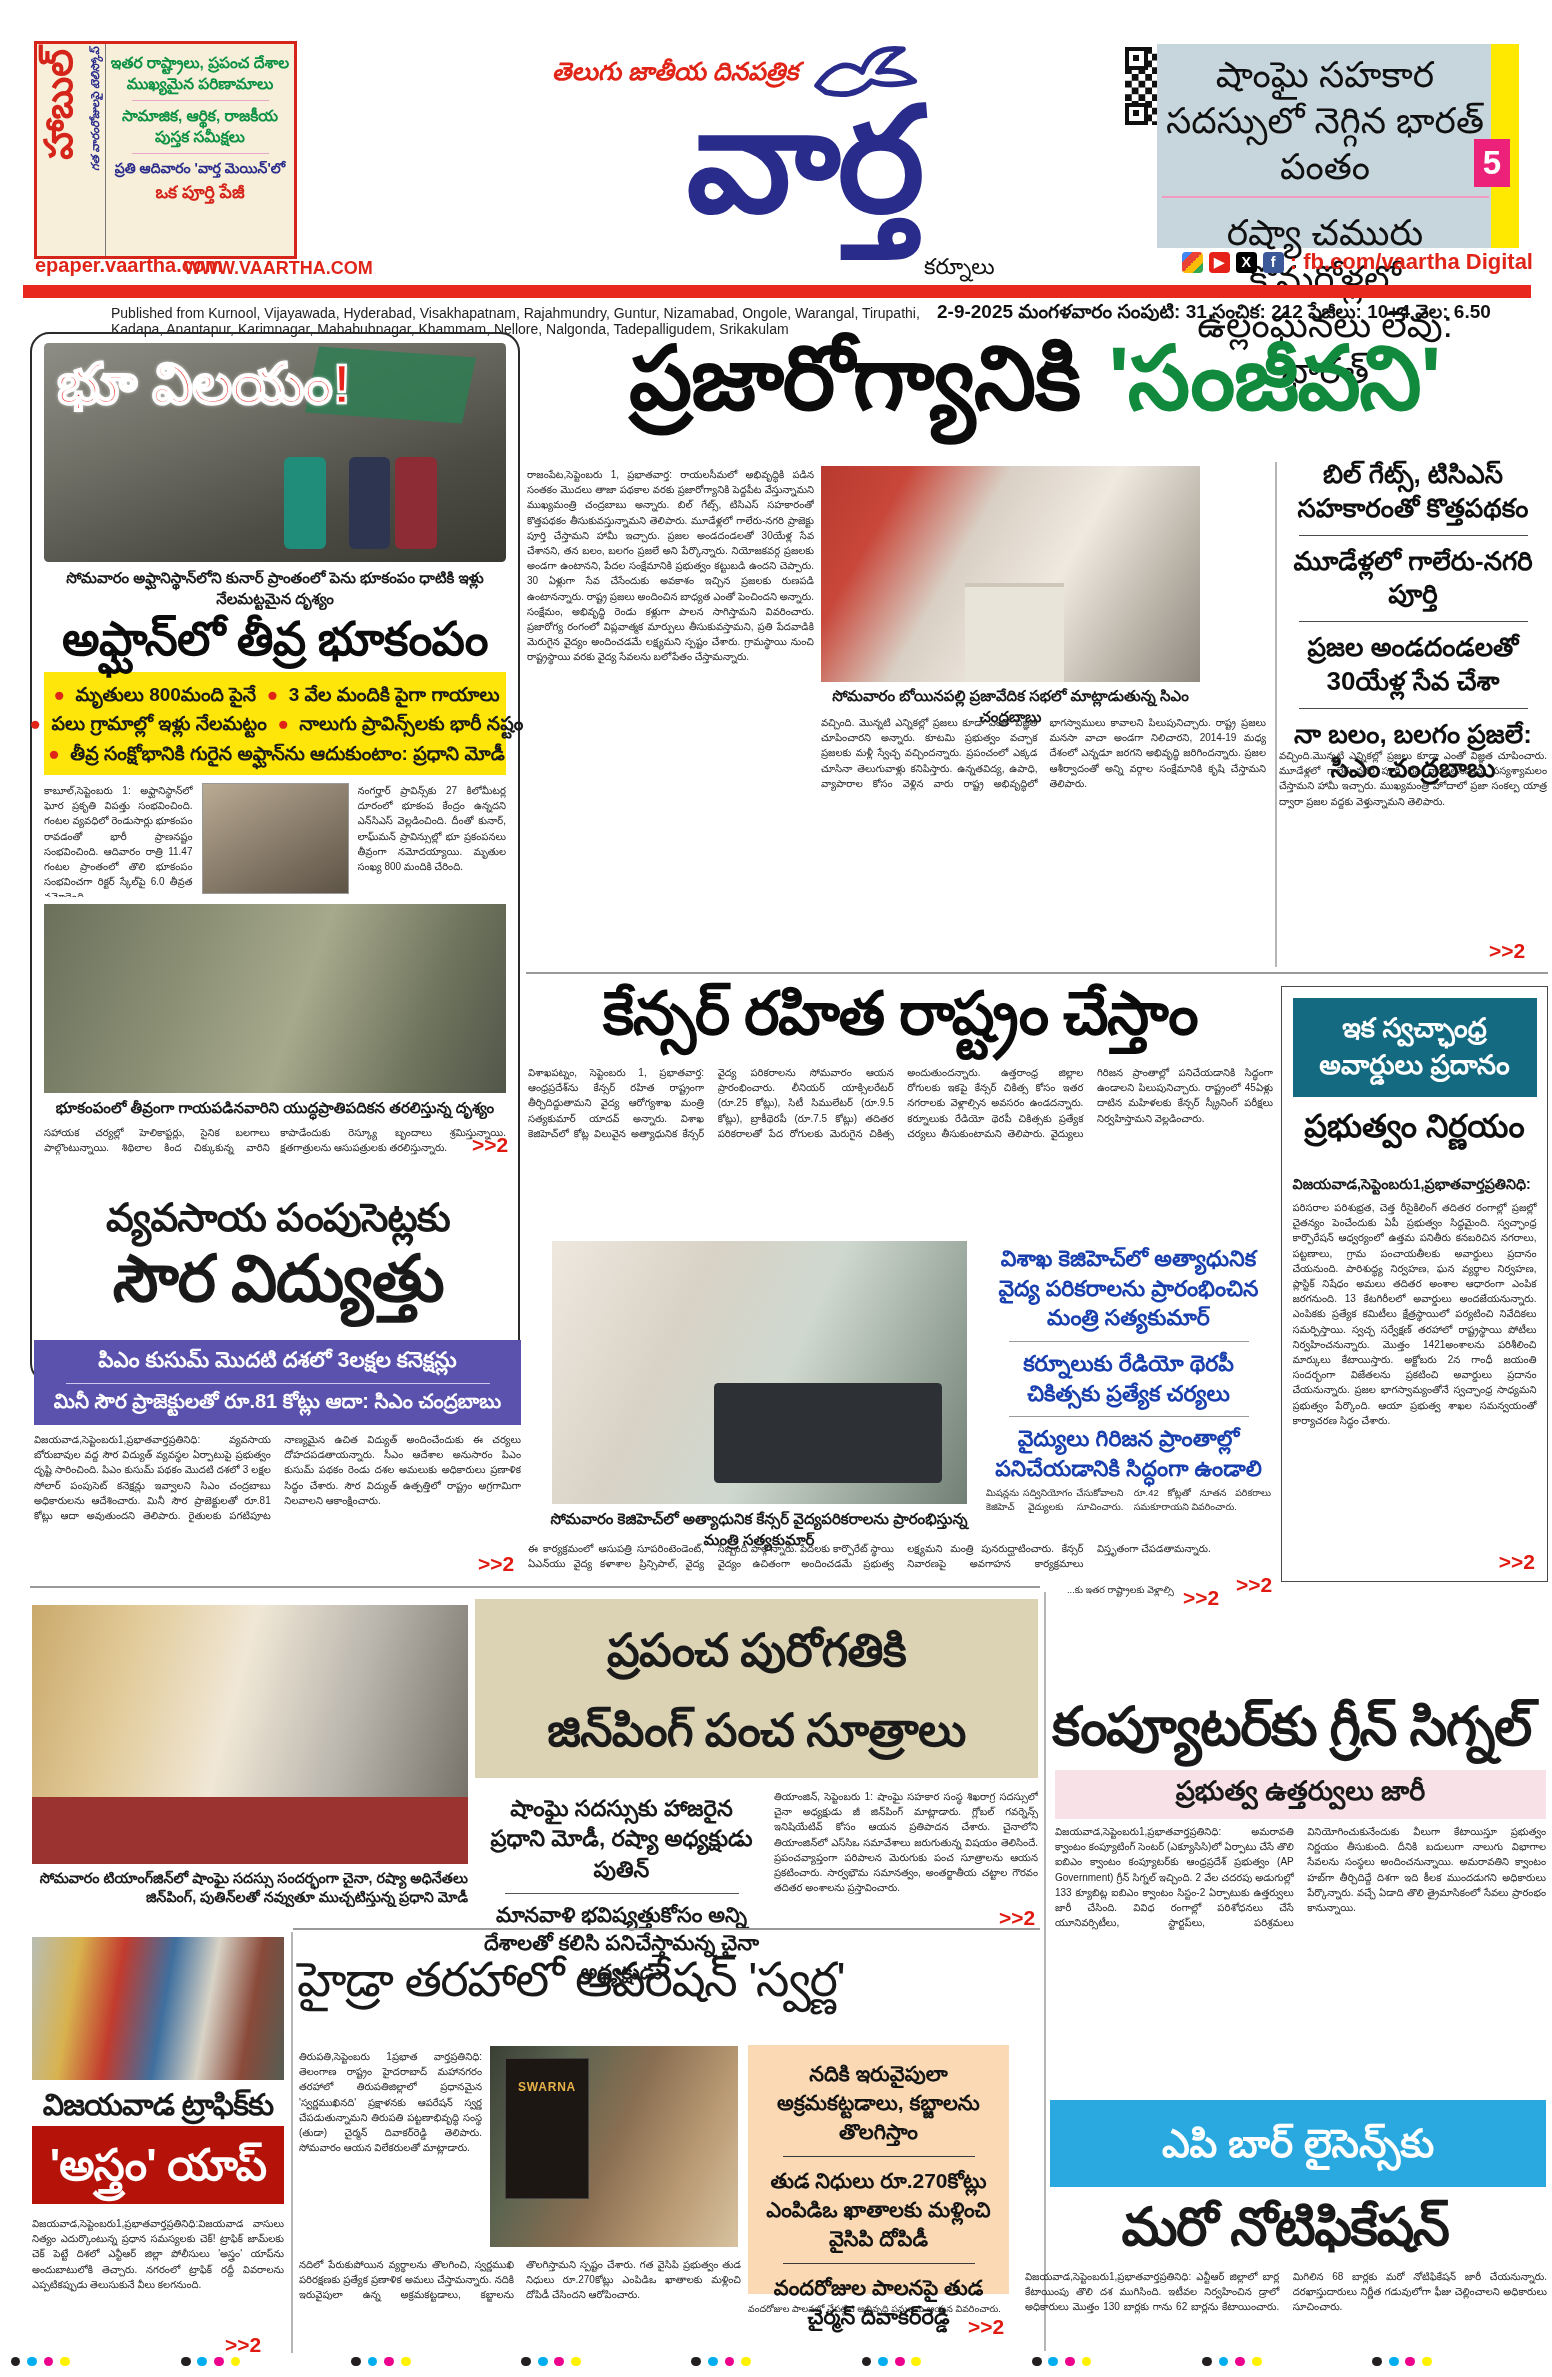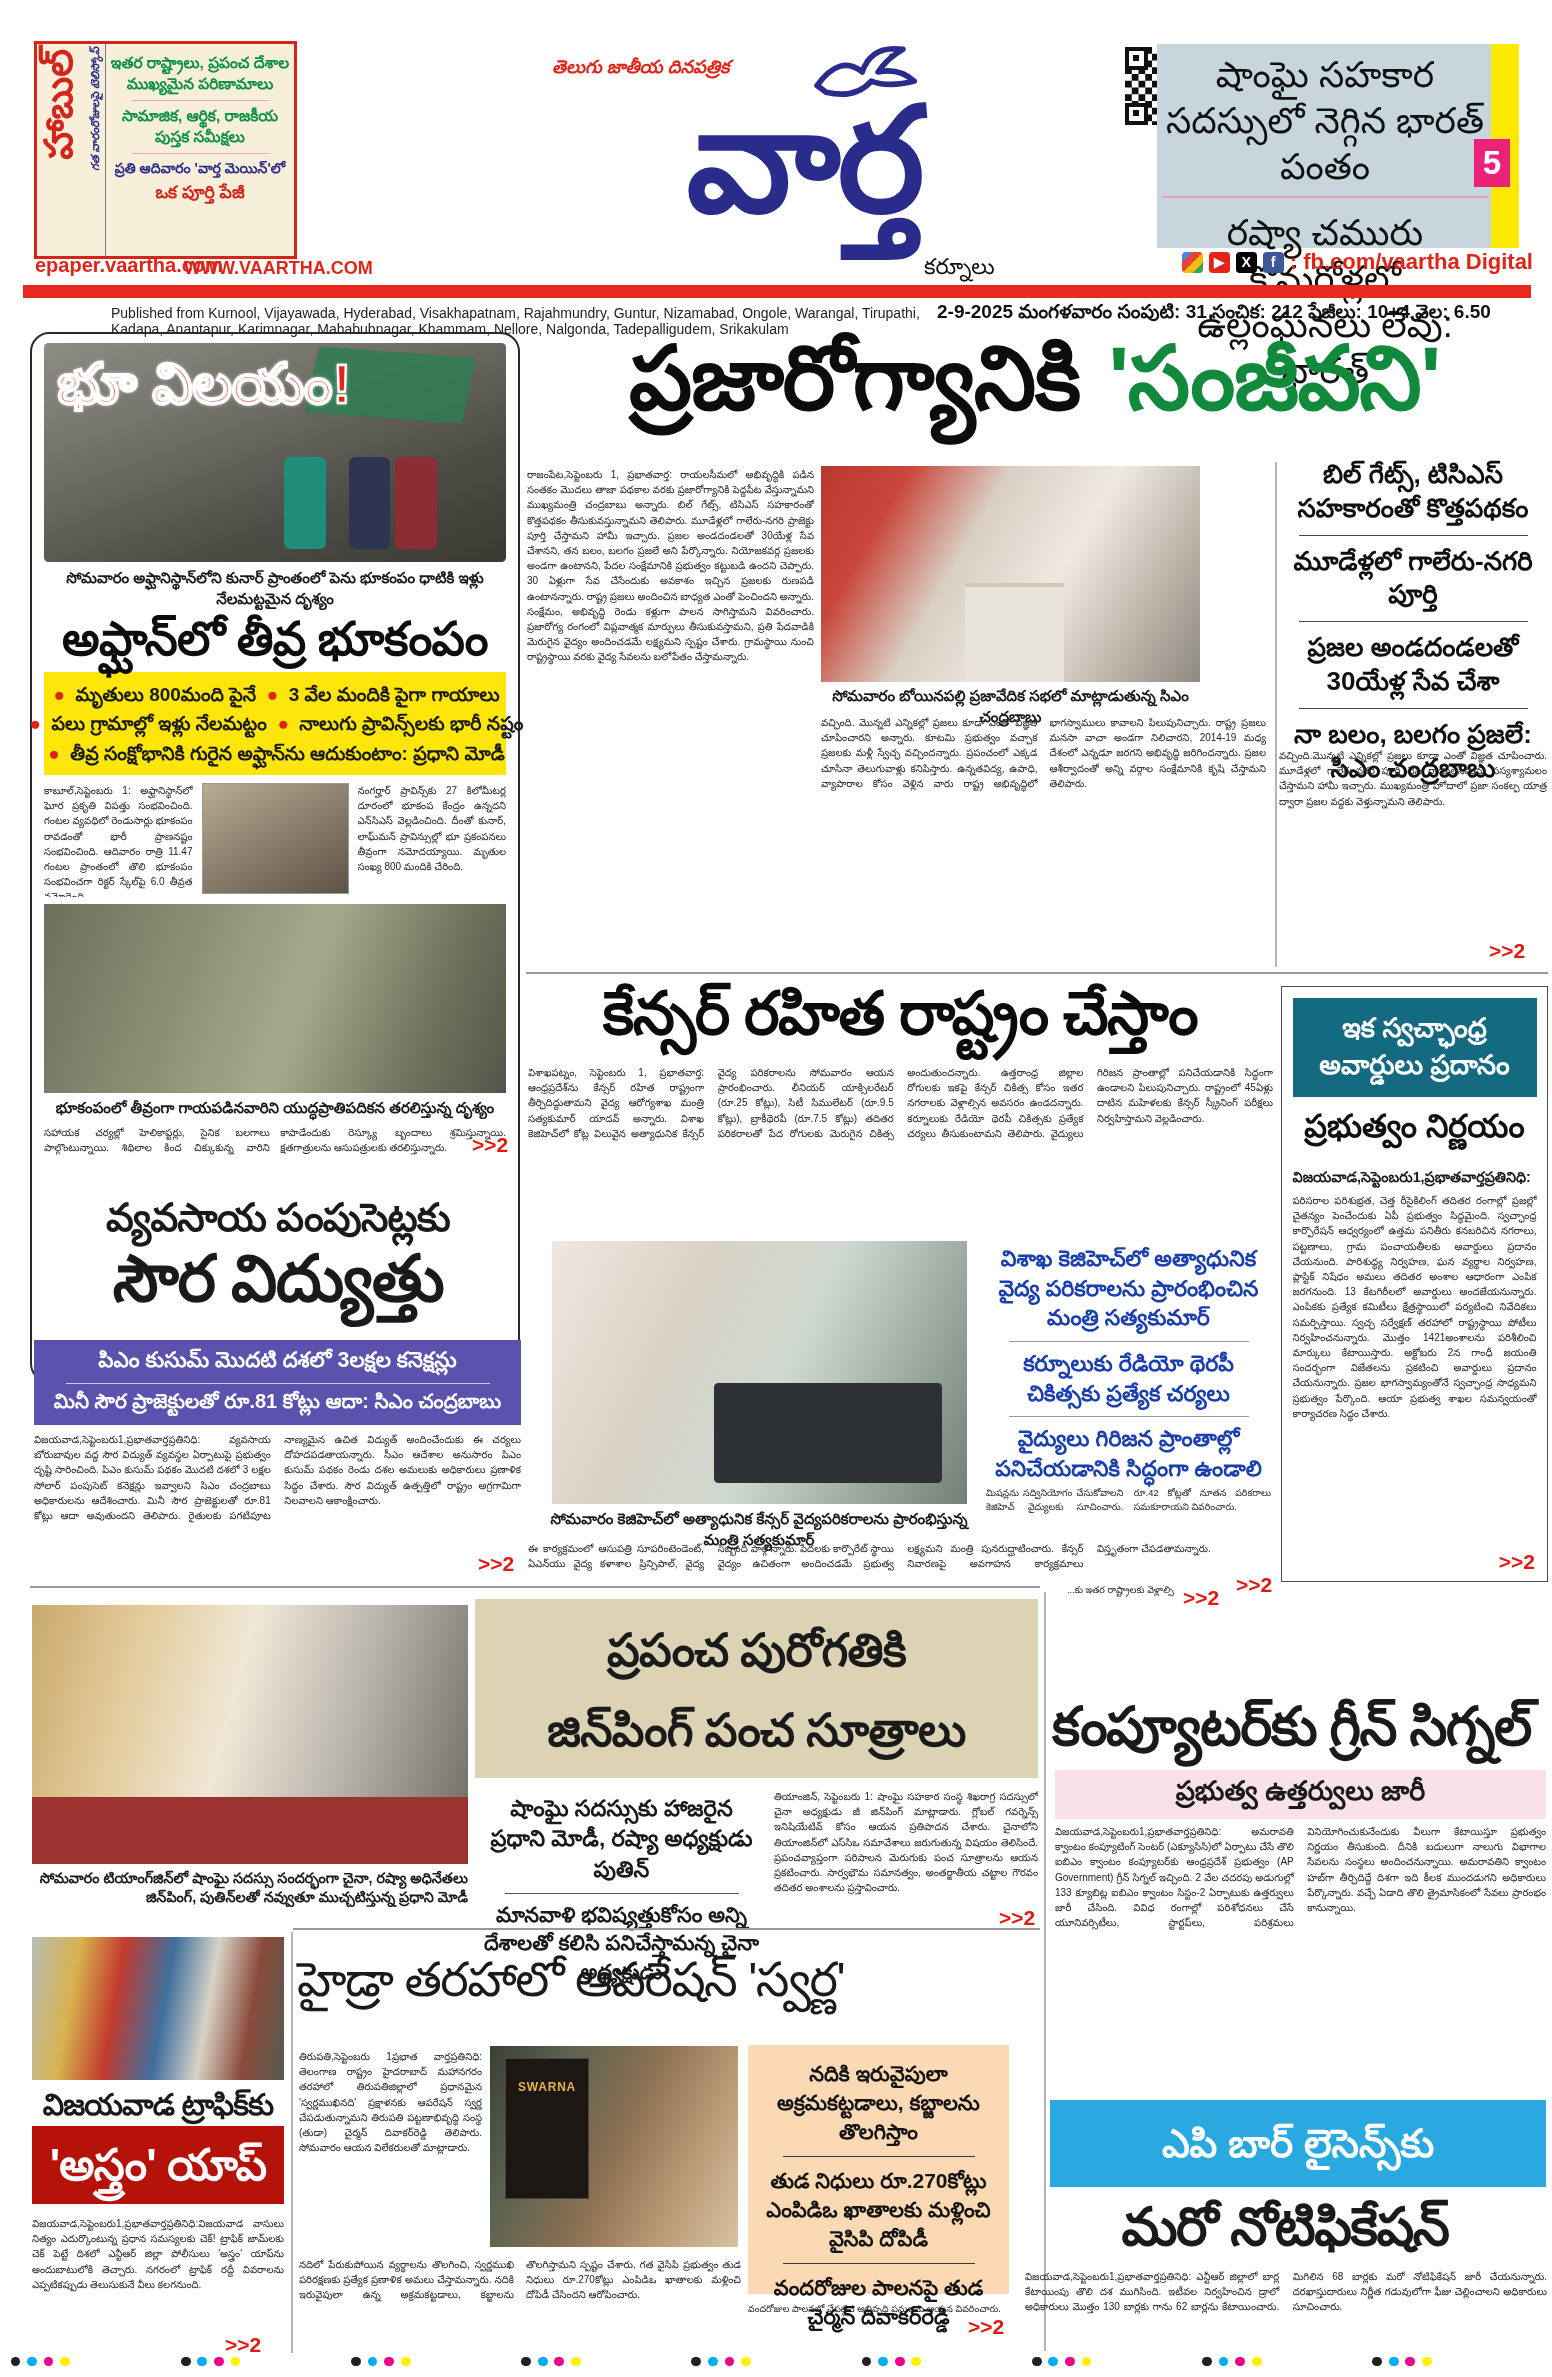--- a/index.html
+++ b/index.html
@@ -18,21 +18,21 @@
   .promo-vert .big{position:absolute;left:1.5px;top:4.5px;writing-mode:vertical-rl;transform:rotate(180deg);
       font-size:39px;font-weight:900;color:#d5251b;line-height:1;}
   .promo-vert .sub{position:absolute;right:3px;top:3px;writing-mode:vertical-rl;transform:rotate(180deg);
       font-size:11.3px;font-style:italic;font-weight:bold;color:#2a2c8c;}
   .promo-main{flex:1;text-align:center;padding:9px 4.5px 4.5px 4.5px;}
   .promo-main .g{color:#0d9143;font-weight:800;font-size:15.4px;line-height:1.35;}
   .promo-main .b{color:#2a2c8c;font-weight:800;font-size:14px;margin-top:6px;}
   .promo-main .r{color:#d5251b;font-weight:900;font-size:17.3px;margin-top:1.5px;}
   .promo-div{height:0;border-top:1.5px solid #e8a7c6;margin:5.3px 21px;}
 
-  .tagline{left:552px;top:57px;width:346px;font-size:18px;font-weight:800;font-style:italic;color:#e02518;}
+  .tagline{left:552px;top:57px;width:346px;font-size:25px;font-weight:800;font-style:italic;color:#e02518;}
   .logo{left:481px;top:48px;width:646px;height:215px;line-height:225px;text-align:center;
         font-size:147px;font-weight:900;color:#2a2c8c;letter-spacing:-3px;}
   .dove{left:808px;top:36px;width:113px;height:72px;}
   .qr{left:1122px;top:44px;width:84px;height:84px;border:3.8px solid #fff;
       background:repeating-conic-gradient(#101010 0% 25%,#fff 0% 50%);background-size:13.5px 13.5px;position:absolute;}
   .qr .fp{position:absolute;width:22.5px;height:22.5px;border:4.5px solid #101010;background:#fff;}
   .qr .fp::after{content:"";position:absolute;left:3.8px;top:3.8px;width:6px;height:6px;background:#101010;}
   .fp1{left:0;top:0}.fp2{right:0;top:0}.fp3{left:0;bottom:0}
 
   .topbox{left:1157px;top:44px;width:362px;height:204px;background:#c7d5dd;position:absolute;}
@@ -113,21 +113,21 @@
   .cancer-high .hlr{height:0;border-top:1.5px solid #9a9a9a;margin:7.5px 22.5px;}
   .cancer-body-bot{left:986px;top:1486px;width:285px;height:84px;column-count:2;column-gap:10.5px;font-size:9.4px;}
   .cancer-body-bot2{left:528px;top:1541px;width:745px;height:66px;column-count:4;column-gap:13.5px;}
   .cancer-more{left:1236px;top:1573px;}
 
   
   .awards-card{left:1281px;top:986px;width:267px;height:596px;border:1.5px solid #4a4a4a;padding:10.5px 10.5px;position:absolute;}
   .awards-box{background:#146a80;color:#fff;text-align:center;font-size:27px;font-weight:900;
       padding:12px 4.5px;line-height:1.4;}
   .awards-sub{margin-top:10.5px;text-align:center;font-size:32px;font-weight:900;color:#101010;}
-  .awards-byline{margin-top:17px;font-size:14.3px;font-weight:bold;}
+  .awards-byline{margin-top:24px;font-size:14.3px;font-weight:bold;}
   .awards-body{margin-top:4.5px;height:361px;}
   .awards-more{position:absolute;right:12px;bottom:7.5px;}
 
   
   .solar-kicker{left:34px;top:1196px;width:488px;font-size:39px;font-weight:900;text-align:center;letter-spacing:-0.8px;}
   .solar-head{left:34px;top:1241px;width:488px;font-size:65px;font-weight:900;text-align:center;letter-spacing:-1.5px;}
   .solar-box{left:34px;top:1340px;width:487px;background:#5a52ad;color:#fff;text-align:center;padding:7.5px 6px;position:absolute;}
   .solar-box .l1{font-size:21.4px;font-weight:800;}
   .solar-box .ldiv{height:0;border-top:1.5px solid #cfc9f0;margin:6px 25.5px;}
   .solar-box .l2{font-size:20px;font-weight:800;}

